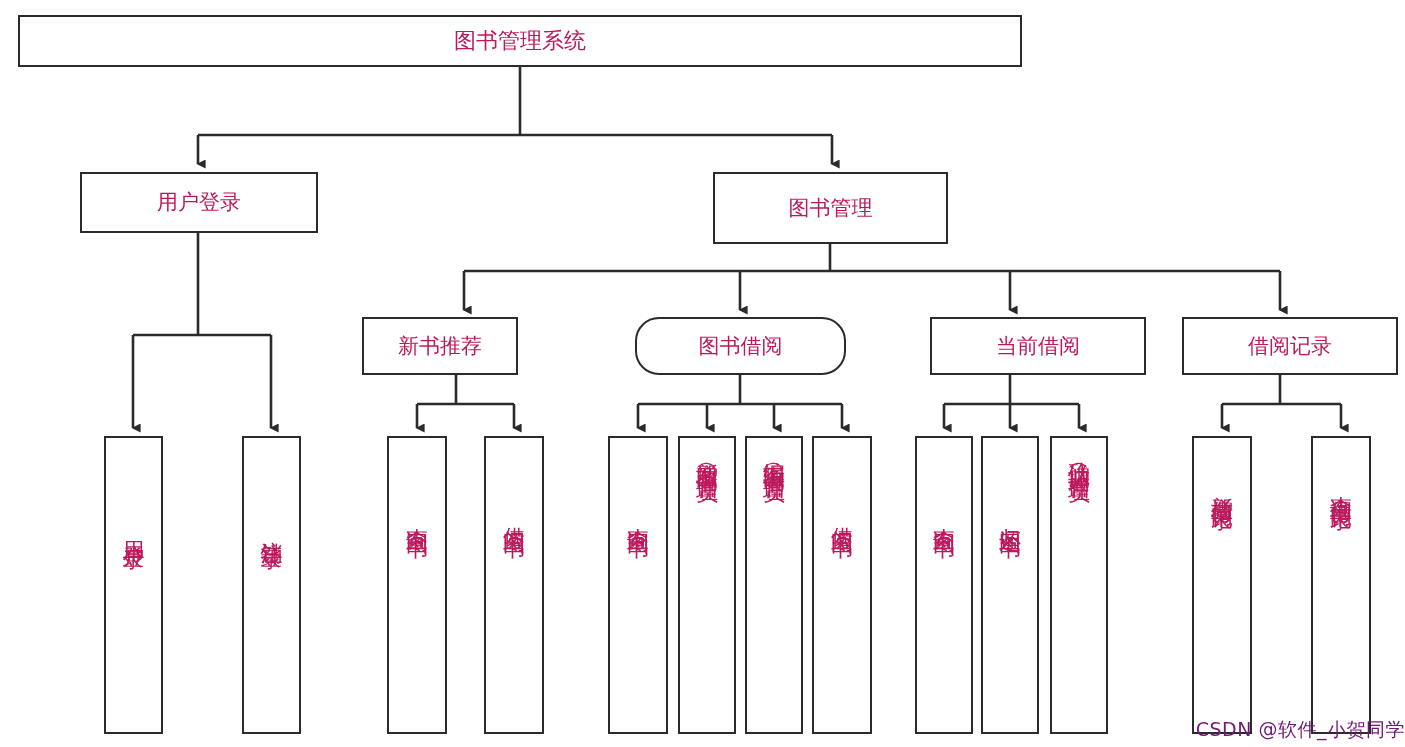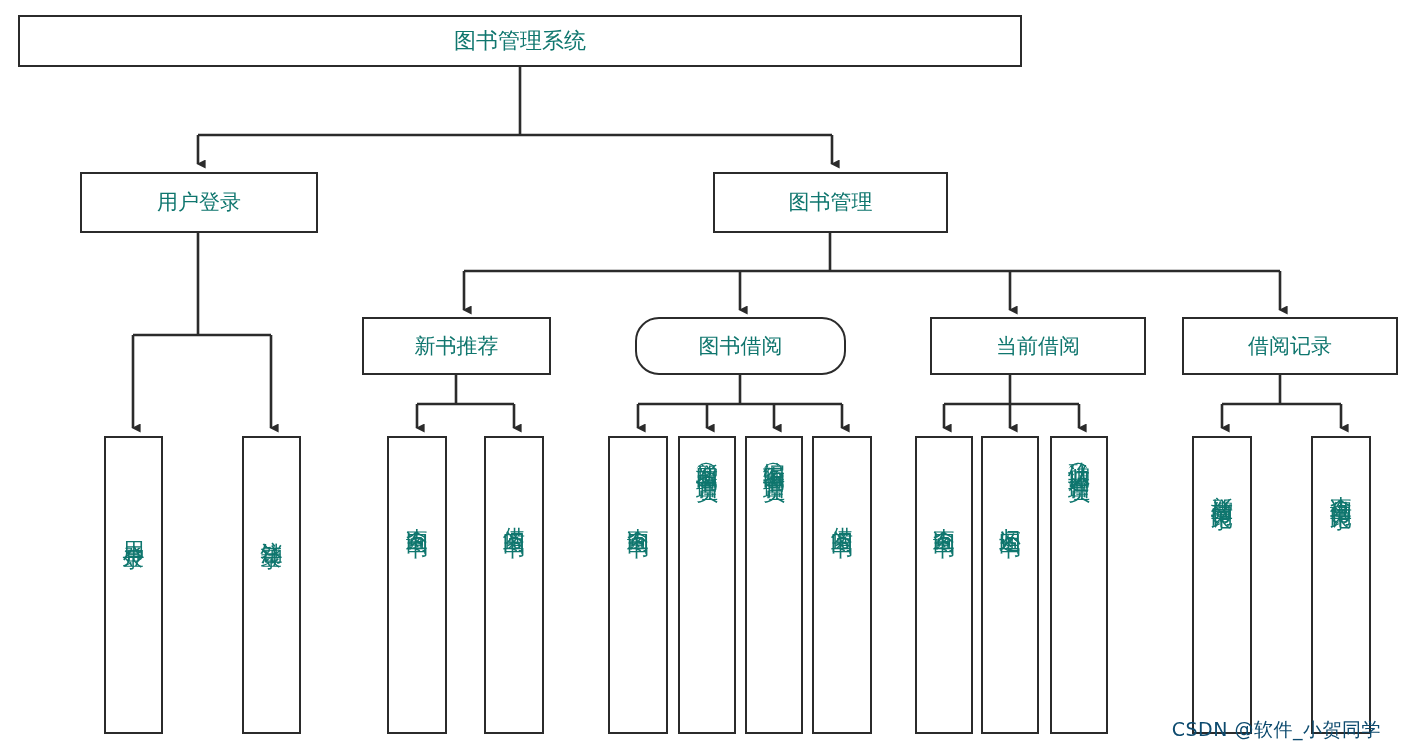--- a/index.html
+++ b/index.html
@@ -27,21 +27,21 @@
     pointer-events: none;
   }
   .node {
     position: absolute;
     box-sizing: border-box;
     background: #ffffff;
     border: 2px solid #2b2b2b;
     display: flex;
     align-items: center;
     justify-content: center;
-    color: #0f766e;
+    color: #be185d;
     z-index: 3;
   }
   .node .label {
     display: block;
     line-height: 1.18;
     white-space: nowrap;
     text-align: center;
   }
   .node.horizontal .label {
     font-size: 21px;
@@ -57,24 +57,24 @@
   .node.vertical .label {
     writing-mode: vertical-rl;
     text-orientation: upright;
     font-size: 22px;
     letter-spacing: 3px;
     line-height: 1;
     white-space: pre;
   }
   .watermark {
     position: absolute;
-    right: 24px;
+    right: 0;
     bottom: 4px;
     font-size: 19px;
-    color: #0c4a6e;
+    color: #701a75;
     letter-spacing: 0.5px;
     z-index: 5;
     white-space: nowrap;
     font-family: "DejaVu Sans", "Liberation Sans", sans-serif;
   }
 </style>
 </head>
 <body>
 
 <div id="canvas">
@@ -129,25 +129,25 @@
     </g>
   </svg>
 
   <div class="node root horizontal" style="left:18px; top:15px; width:1004px; height:52px;">
     <span class="label">图书管理系统</span>
   </div>
 
   <div class="node horizontal" style="left:80px; top:172px; width:238px; height:61px;">
     <span class="label">用户登录</span>
   </div>
-  <div class="node horizontal" style="left:713px; top:172px; width:235px; height:61px;align-items:center;">
+  <div class="node horizontal" style="left:713px; top:172px; width:235px; height:72px;align-items:center;">
     <span class="label">图书管理</span>
   </div>
 
-  <div class="node horizontal" style="left:362px; top:317px; width:189px; height:58px;">
+  <div class="node horizontal" style="left:362px; top:317px; width:156px; height:58px;">
     <span class="label">新书推荐</span>
   </div>
   <div class="node horizontal" style="left:635px; top:317px; width:211px; height:58px;border-radius:24px;">
     <span class="label">图书借阅</span>
   </div>
   <div class="node horizontal" style="left:902px; top:317px; width:216px; height:58px;margin-left:28px;">
     <span class="label">当前借阅</span>
   </div>
   <div class="node horizontal" style="left:1172px; top:317px; width:216px; height:58px;margin-left:10px;">
     <span class="label">借阅记录</span>

